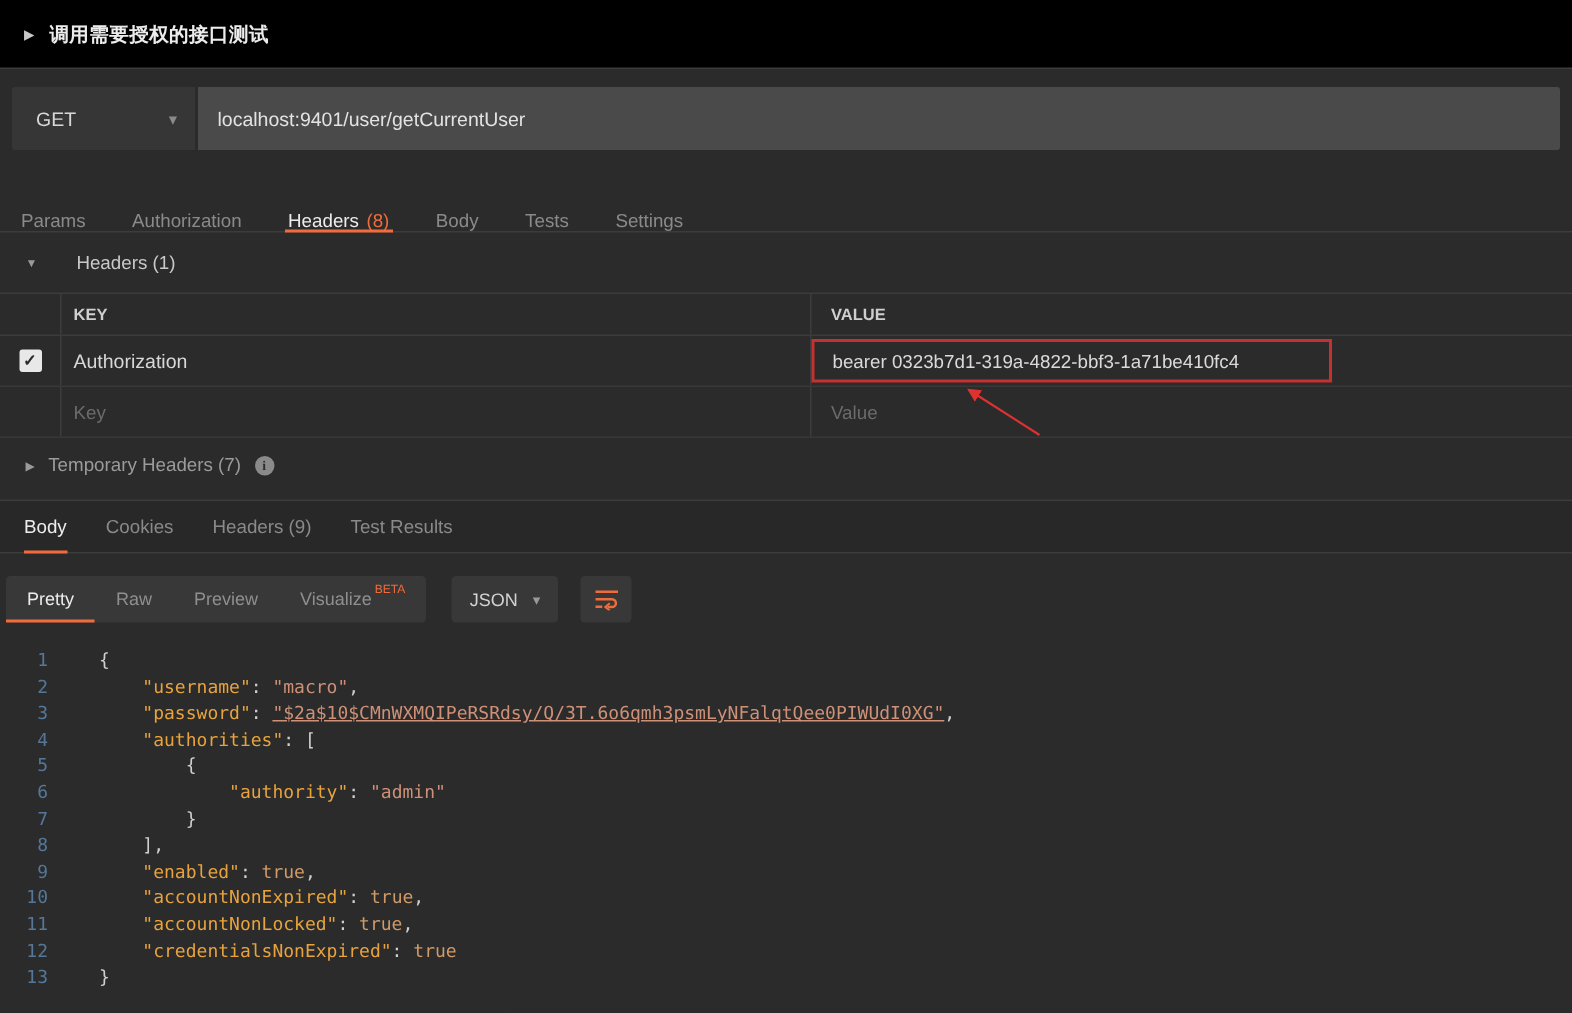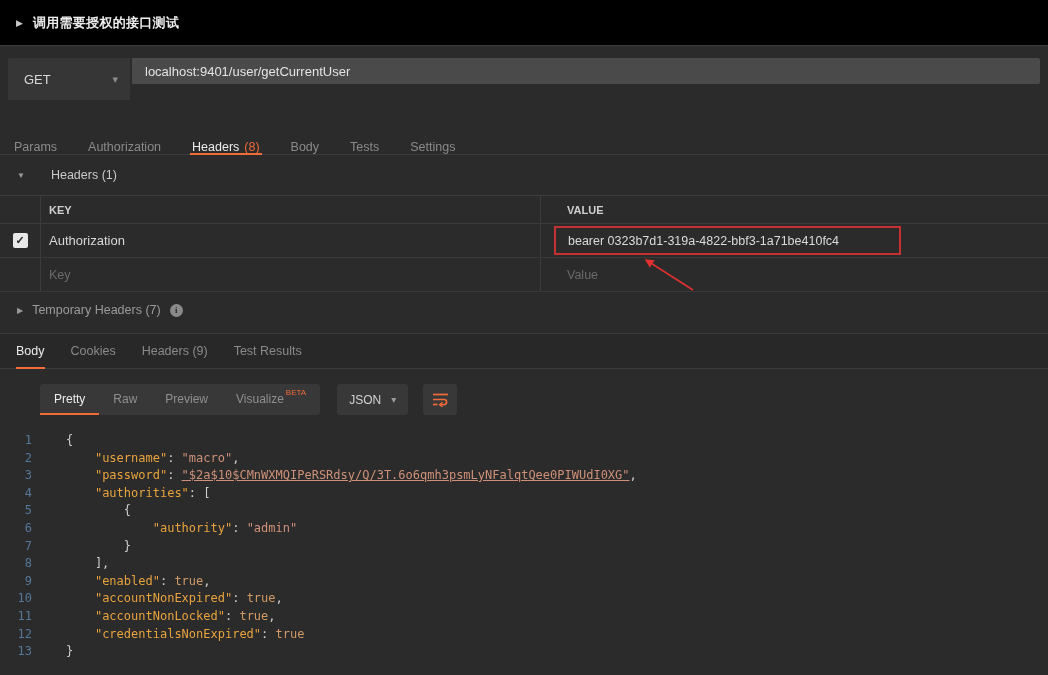--- a/index.html
+++ b/index.html
@@ -17,21 +17,21 @@
   .caret::before { content:"▾"; }
   .titlebar .tri-r { color:#c8c8c8; font-size:9px; }
   .titlebar .title { color:#ececec; font-size:13px; font-weight:bold; letter-spacing:.3px; }
 
   
   .request-row { display:flex; padding:12px 8px 0 8px; height:54px; }
   .method-select { width:122px; height:42px; background:#363636; display:flex; align-items:center;
     justify-content:space-between; padding:0 12px 0 16px; color:#d8d8d8; font-size:13px;
     font-weight:normal; border-radius:2px 0 0 2px; cursor:pointer; }
   .method-select .caret { color:#8a8a8a; font-size:11px; }
-  .url-input { flex:1; height:26px; background:#4a4a4a; display:flex; align-items:center;
+  .url-input { flex:1; height:42px; background:#4a4a4a; display:flex; align-items:center;
     padding:0 13px; color:#e3e3e3; font-size:13px; margin-left:2px; border-radius:0 2px 2px 0; }
 
   
   .req-tabs { display:flex; gap:27px; padding:0 12px; margin-top:20px; height:35px;
     border-bottom:1px solid #3c3c3c; }
   .rtab { display:flex; align-items:flex-end; gap:5px; color:#8a8a8a; font-size:12.5px;
     position:relative; padding:0 2px; cursor:pointer; }
   .rtab.active { color:#ececec; }
   .rtab.active::after { content:""; position:absolute; left:0; right:0; bottom:-1px;
     height:2px; background:#f26b3a; }
@@ -41,21 +41,21 @@
   .section-head { display:flex; align-items:center; gap:26px; height:40px; padding:0 17px;
     color:#c9c9c9; font-size:12.5px; cursor:pointer; }
   .section-head .tri-d { font-size:8px; color:#9a9a9a; }
 
   .htable { position:relative; border-top:1px solid #3c3c3c; }
   .thead { display:flex; height:28px; border-bottom:1px solid #3c3c3c; }
   .th { font-size:11px; font-weight:bold; color:#cfcfcf; }
   .cell-check { width:40px; flex:none; display:flex; align-items:center; justify-content:center; }
   .cell-key { width:500px; flex:none; padding-left:8px; border-left:1px solid #3c3c3c;
     display:flex; align-items:center; }
-  .cell-val { flex:1; padding-left:26px; border-left:1px solid #3c3c3c;
+  .cell-val { flex:1; padding-left:13px; border-left:1px solid #3c3c3c;
     display:flex; align-items:center; }
   .trow { display:flex; height:34px; border-bottom:1px solid #383838; }
   .trow .cell-key { color:#d8d8d8; font-size:13px; }
   .checkbox { width:15px; height:15px; background:#e8e8e8; border-radius:2px; display:flex;
     align-items:center; justify-content:center; color:#2b2b2b; font-size:11px; font-weight:bold;
     cursor:pointer; }
   .checkbox::after { content:"✓"; }
   .red-box { display:flex; align-items:center; border:2px solid #c53030; height:29px;
     align-self:center; width:347px; margin-left:-13px; padding-left:12px; }
   .red-box .val-text { color:#dadada; font-size:12.5px; white-space:nowrap; }
@@ -75,21 +75,21 @@
   .resp-tabs { display:flex; gap:26px; align-items:stretch; height:36px; padding:0 16px;
     border-top:1px solid #3c3c3c; border-bottom:1px solid #3c3c3c; background:#282828;
     margin-top:5px; }
   .ptab { color:#8a8a8a; font-size:12.5px; position:relative; display:flex; align-items:center;
     cursor:pointer; }
   .ptab.active { color:#ececec; }
   .ptab.active::after { content:""; position:absolute; left:0; right:0; bottom:-1px;
     height:2px; background:#f26b3a; }
 
   
-  .view-bar { display:flex; align-items:center; padding:15px 12px 12px 4px;margin-left:36px; }
+  .view-bar { display:flex; align-items:center; padding:15px 12px 12px 4px; }
   .segmented { display:flex; background:#383838; border-radius:3px; }
   .vtab { padding:0 14px; height:31px; display:flex; align-items:flex-start; padding-top:8px;
     font-size:12px; color:#8f8f8f; position:relative; cursor:pointer; }
   .vtab.active { color:#ececec; box-shadow:inset 0 -2px 0 #f26b3a; }
   .beta { font-size:8px; color:#f26b3a; margin:-4px 0 0 2px; }
   .json-select { margin-left:17px; height:31px; background:#383838; border-radius:3px;
     display:flex; align-items:center; gap:10px; padding:0 12px; color:#d2d2d2; font-size:12px;
     cursor:pointer; }
   .json-select .caret { color:#999; font-size:10px; }
   .wrap-btn { margin-left:15px; width:34px; height:31px; background:#383838; border-radius:3px;

